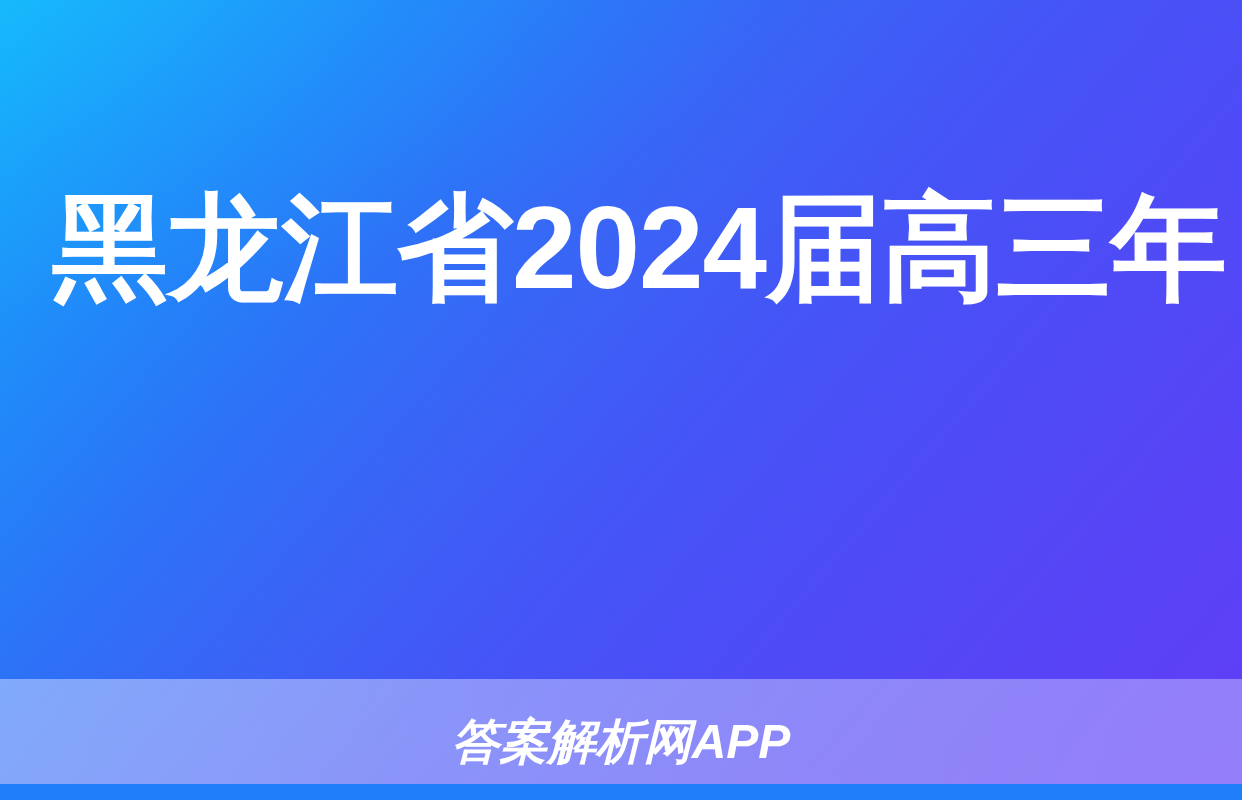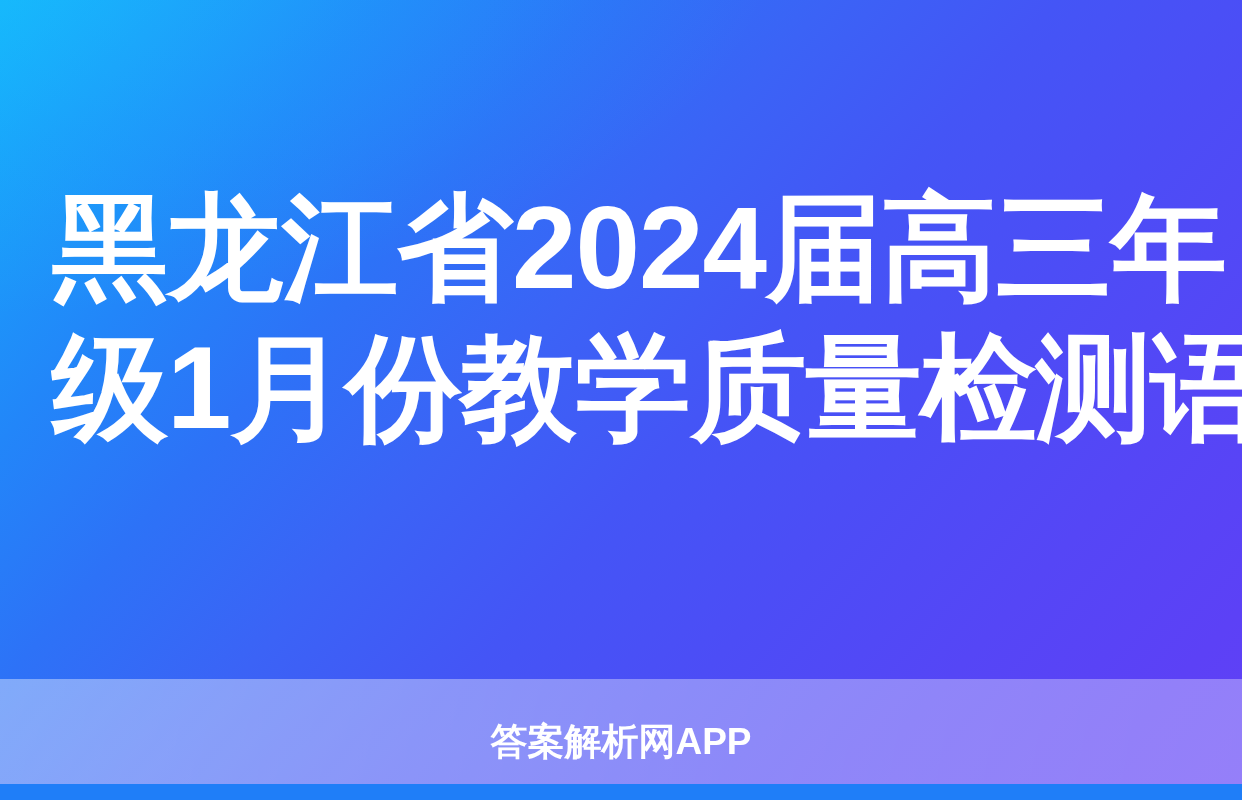--- a/index.html
+++ b/index.html
@@ -88,36 +88,36 @@
         rgba(255, 255, 255, 0.38) 30%,
         rgba(255, 255, 255, 0.35) 60%,
         rgba(255, 255, 255, 0.33) 100%);
     display: flex;
     align-items: center;
     justify-content: center;
   }
 
   #watermark-label {
     color: #ffffff;
-    font-size: 37px;
+    font-size: 48px;
     line-height: 60px;
     font-weight: 700;
+    font-style: italic;
     letter-spacing: 0px;
     white-space: nowrap;
     transform: translateY(2px);
     font-family: "Liberation Sans", "DejaVu Sans", sans-serif;
   }
 </style>
 </head>
 <body>
 
 <div id="cover-card">
 
   <div id="title-block">
     <span class="title-line">黑龙江省2024届高三年</span>
-    <span class="title-line">级1月份教学质量检测语</span>
   </div>
 
   <div id="footer-bar">
     <span id="watermark-label">答案解析网APP</span>
   </div>
 
 </div>
 
 </body></html>

